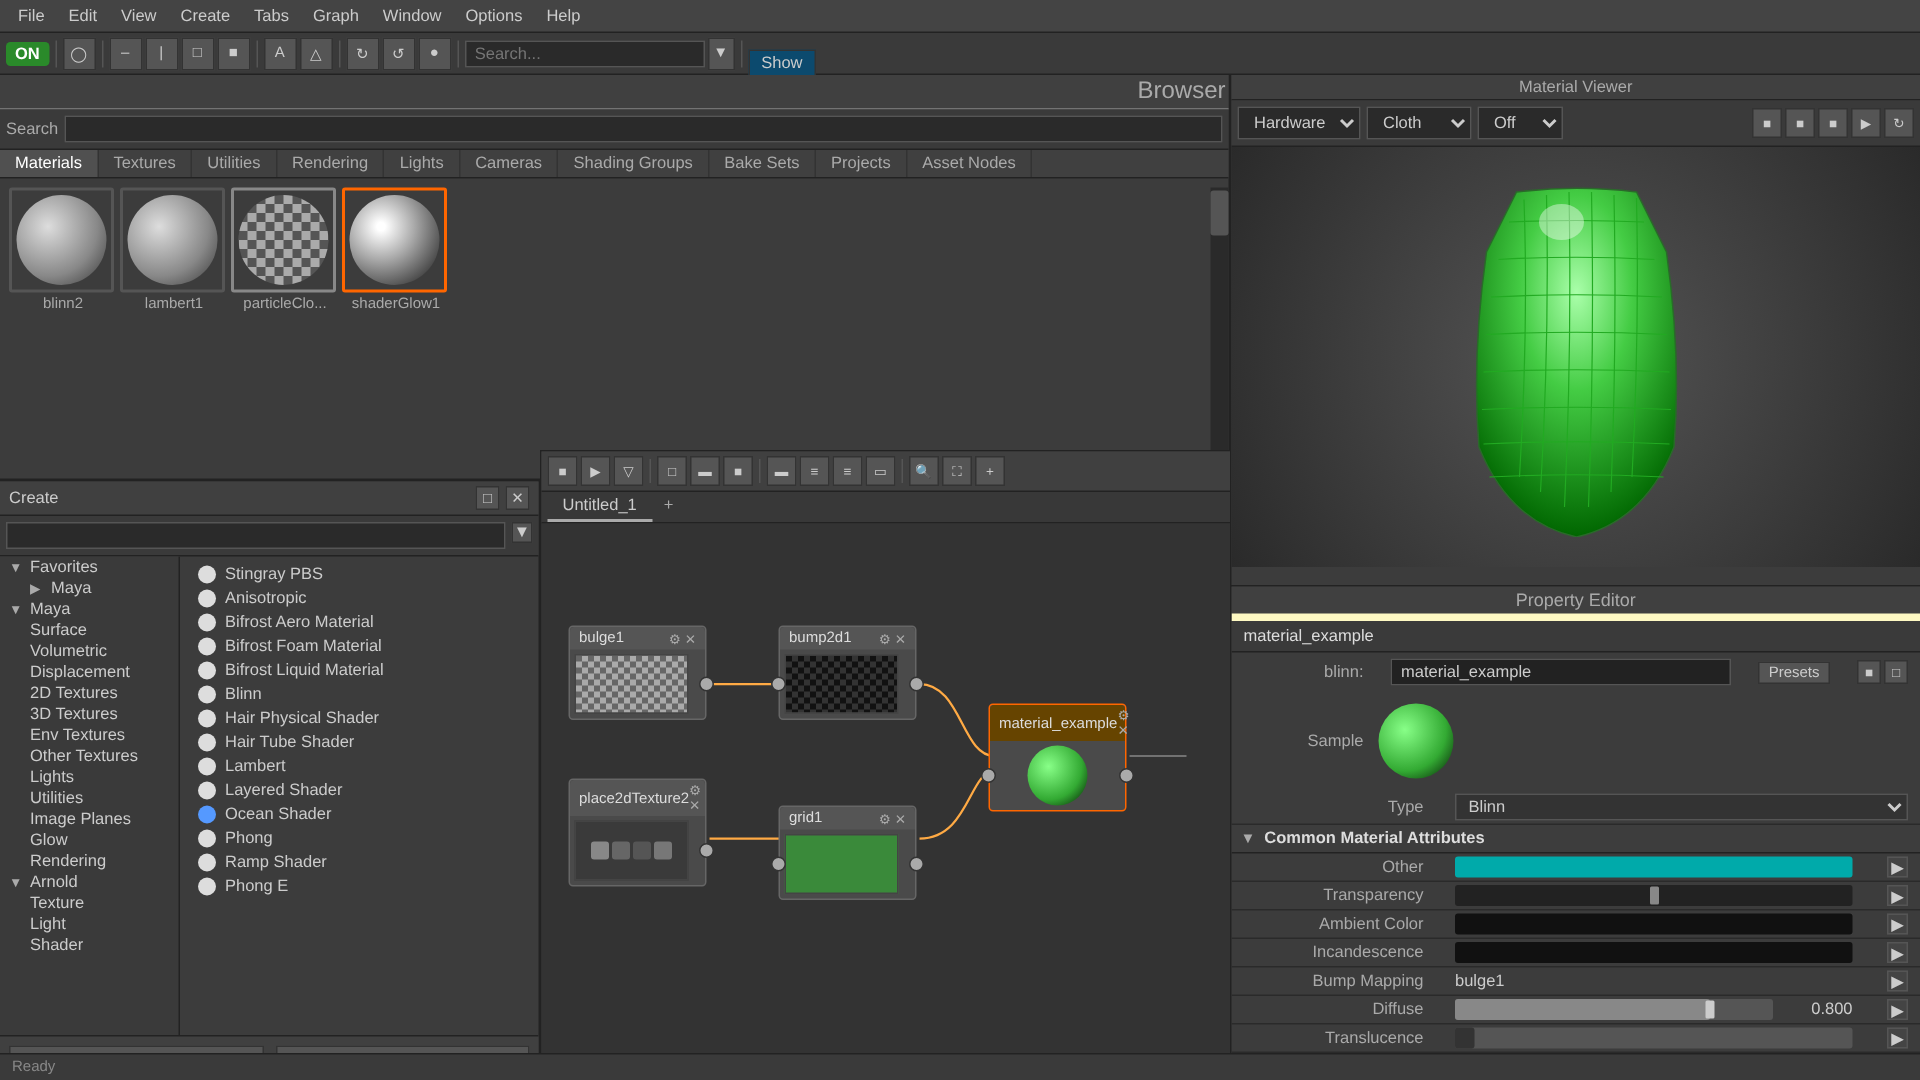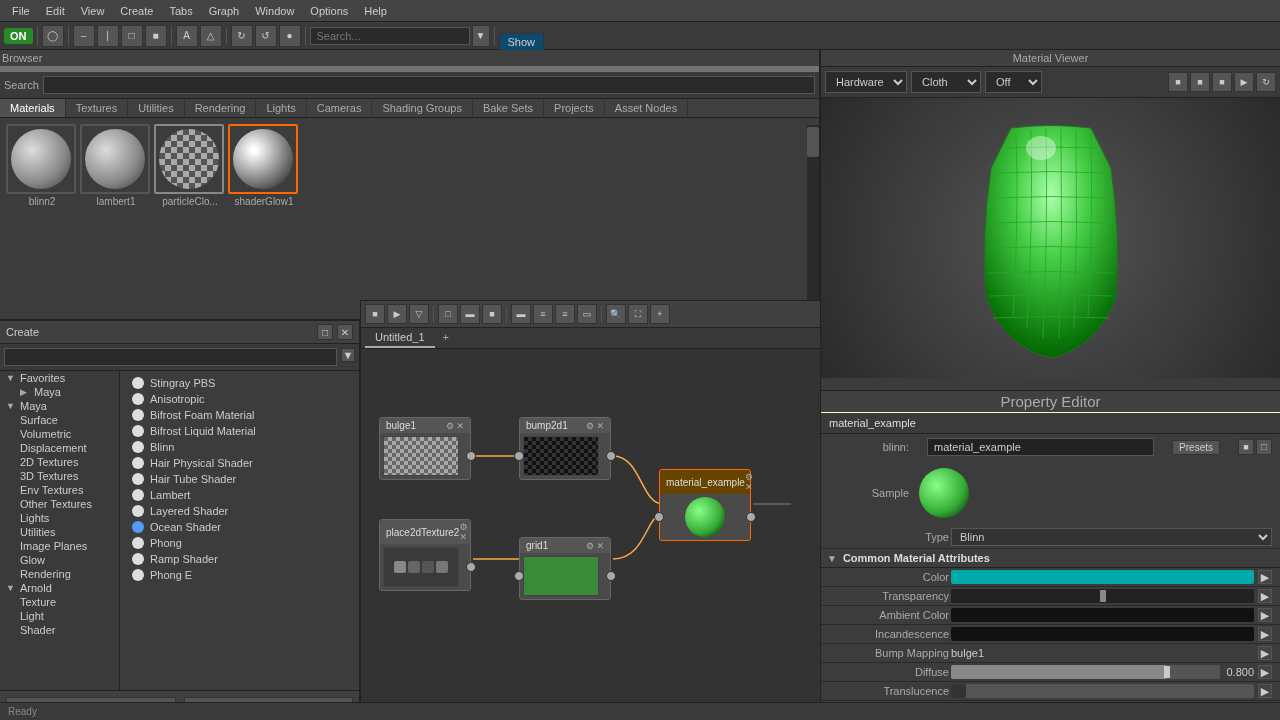--- a/index.html
+++ b/index.html
@@ -10,21 +10,21 @@
     .menu-item { padding: 2px 8px; cursor: pointer; font-size: 11px; color: #ccc; }
 
     
     #toolbar { display: flex; align-items: center; height: 28px; background: #3a3a3a; border-bottom: 1px solid #222; padding: 0 4px; gap: 2px; }
     .toolbar-btn { width: 22px; height: 22px; background: #555; border: 1px solid #333; color: #ccc; font-size: 10px; cursor: pointer; display: flex; align-items: center; justify-content: center; }
     .toolbar-sep { width: 1px; height: 18px; background: #555; margin: 0 2px; }
     .toolbar-green { background: #2a8a2a; border-radius: 3px; padding: 2px 6px; color: #fff; font-size: 11px; font-weight: bold; cursor: pointer; }
 
     
     #browser { position: absolute; left: 0; top: 50px; width: 820px; height: 270px; background: #3c3c3c; border-bottom: 1px solid #222; border-right: 1px solid #222; }
-    #browser-title { text-align: left; font-size: 11px; color: #aaa; background: #404040; padding: 2px; border-bottom: 6px solid #737373; }
+    #browser-title { text-align: right; font-size: 16px; color: #aaa; background: #404040; padding: 2px; border-bottom: 1px solid #737373; }
     #browser-search { display: flex; align-items: center; padding: 4px; gap: 4px; background: #3a3a3a; border-bottom: 1px solid #222; }
     #browser-search input { flex: 1; background: #2a2a2a; border: 1px solid #555; color: #ccc; padding: 2px 6px; font-size: 11px; }
     #browser-tabs { display: flex; background: #404040; border-bottom: 1px solid #222; }
     .browser-tab { padding: 3px 10px; font-size: 11px; color: #aaa; cursor: pointer; border-right: 1px solid #333; }
     .browser-tab.active { background: #505050; color: #fff; }
     #browser-content { padding: 6px; display: flex; gap: 2px; flex-wrap: wrap; }
     .material-thumb { width: 72px; text-align: center; cursor: pointer; }
     .material-thumb .thumb-img { width: 70px; height: 70px; border: 2px solid #555; border-radius: 2px; display: flex; align-items: center; justify-content: center; overflow: hidden; }
     .material-thumb.selected .thumb-img { border-color: #ff6600; }
     .material-thumb .thumb-label { font-size: 10px; color: #aaa; margin-top: 2px; overflow: hidden; text-overflow: ellipsis; white-space: nowrap; }
@@ -69,22 +69,22 @@
 
     
     #material-viewer { position: absolute; left: 820px; top: 50px; width: 460px; height: 340px; background: #3c3c3c; border-left: 1px solid #222; }
     #mv-title { text-align: center; font-size: 11px; color: #aaa; background: #404040; padding: 2px; border-bottom: 1px solid #222; }
     #mv-toolbar { display: flex; align-items: center; gap: 4px; padding: 4px; background: #3a3a3a; border-bottom: 1px solid #222; }
     .mv-select { background: #2a2a2a; border: 1px solid #555; color: #ccc; padding: 2px 6px; font-size: 11px; height: 22px; }
     #mv-viewport { width: 100%; height: calc(100% - 60px); background: radial-gradient(circle at 50% 50%, #555 0%, #2a2a2a 100%); display: flex; align-items: center; justify-content: center; position: relative; }
 
     
     #property-editor { position: absolute; left: 820px; top: 390px; width: 460px; height: 330px; background: #3c3c3c; border-left: 1px solid #222; border-top: 1px solid #222; overflow-y: auto; }
-    #pe-title { text-align: center; font-size: 15px; color: #aaa; background: #404040; padding: 2px; border-bottom: 1px solid #fef9c3; }
-    .pe-row { display: flex; align-items: center; padding: 2px 8px; gap: 2px; border-bottom: 1px solid #2a2a2a; }
+    #pe-title { text-align: center; font-size: 12px; color: #aaa; background: #404040; padding: 2px; border-bottom: 5px solid #fef9c3; }
+    .pe-row { display: flex; align-items: center; padding: 2px 8px; gap: 21px; border-bottom: 1px solid #2a2a2a; }
     .pe-label { width: 120px; text-align: right; color: #aaa; font-size: 11px; flex-shrink: 0; }
     .pe-color { width: 80px; height: 14px; border-radius: 2px; }
     .pe-section { display: flex; align-items: center; padding: 3px 6px; background: #3d3d3d; border-bottom: 1px solid #222; cursor: pointer; }
     .pe-section-label { font-size: 11px; color: #ddd; font-weight: bold; }
     .section-arrow { margin-right: 6px; font-size: 10px; color: #aaa; }
     .pe-btn { background: #555; border: 1px solid #333; color: #ccc; padding: 1px 6px; cursor: pointer; font-size: 10px; }
     .pe-sample { width: 50px; height: 50px; border-radius: 50%; background: radial-gradient(circle at 35% 35%, #8f8, #3a3 60%, #010); margin: 4px; }
     .sample-row { display: flex; align-items: center; padding: 4px 8px; }
     .blinn-row { display: flex; align-items: center; padding: 4px 8px; gap: 18px; }
     .blinn-input { background: #222; border: 1px solid #555; color: #ccc; padding: 2px 6px; font-size: 11px; flex: 1; }
@@ -269,20 +269,24 @@
     </div>
 
     <div id="create-list" style="flex:1; overflow-y:auto;">
       <div class="create-item">
         <div class="create-item-dot white"></div>
         <span>Stingray PBS</span>
       </div>
       <div class="create-item">
         <div class="create-item-dot white"></div>
         <span>Anisotropic</span>
+      </div>
+      <div class="create-item">
+        <div class="create-item-dot white"></div>
+        <span>Bifrost Aero Material</span>
       </div>
       <div class="create-item">
         <div class="create-item-dot white"></div>
         <span>Bifrost Foam Material</span>
       </div>
       <div class="create-item">
         <div class="create-item-dot white"></div>
         <span>Bifrost Liquid Material</span>
       </div>
       <div class="create-item">
@@ -517,21 +521,21 @@
       <option>Blinn</option>
     </select>
   </div>
 
   <div class="pe-section">
     <span class="section-arrow">▼</span>
     <span class="pe-section-label">Common Material Attributes</span>
   </div>
 
   <div class="pe-row">
-    <span class="pe-label">Color</span>
+    <span class="pe-label">Other</span>
     <div class="pe-color" style="background:#00aaaa; flex:1; height:14px; border-radius:2px; cursor:pointer;"></div>
     <div style="width:14px; height:14px; background:#444; border:1px solid #555; display:flex; align-items:center; justify-content:center; margin-left:2px; cursor:pointer;">▶</div>
   </div>
 
   <div class="pe-row">
     <span class="pe-label">Transparency</span>
     <div style="flex:1; height:14px; background:#222; border-radius:2px; position:relative; cursor:pointer;">
       <div style="position:absolute; left:50%; top:1px; width:6px; height:12px; background:#888; border-radius:1px; transform:translateX(-50%);"></div>
     </div>
     <div style="width:14px; height:14px; background:#444; border:1px solid #555; display:flex; align-items:center; justify-content:center; margin-left:2px; cursor:pointer;">▶</div>

